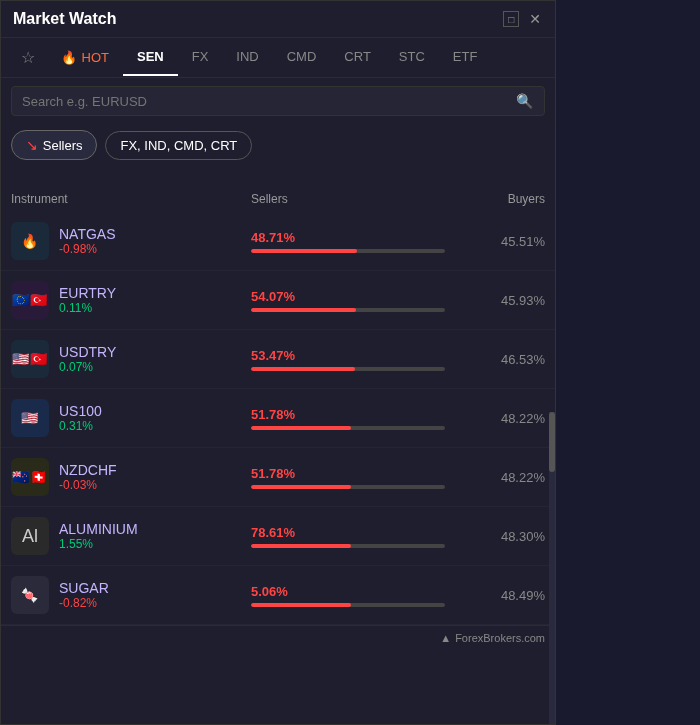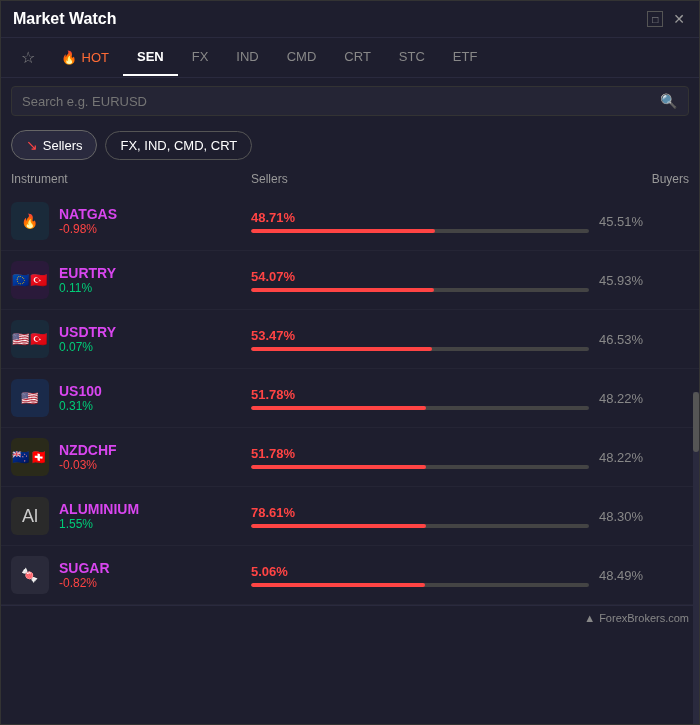--- a/index.html
+++ b/index.html
@@ -6,21 +6,21 @@
     body {
       background: #1a1a2e;
       font-family: Arial, sans-serif;
       width: 700px;
       min-height: 725px;
       color: #fff;
       overflow: hidden;
     }
     .window {
       background: #1e1e2e;
-      width: 700px;
+      width: 556px;
       min-height: 725px;
       border: 1px solid #333;
       display: flex;
       flex-direction: column;
     }
     
     .title-bar {
       background: #1e1e2e;
       display: flex;
       align-items: center;
@@ -117,20 +117,21 @@
       border-color: #666;
     }
     .sellers-icon { color: #ff4444; font-size: 14px; }
     
     .col-headers {
       display: flex;
       align-items: center;
       padding: 6px 10px;
       color: #999;
       font-size: 12px;
+      margin-top: 20px;
     }
     .col-instrument { flex: 0 0 220px; }
     .col-sellers { flex: 1; text-align: left; padding-left: 20px; }
     .col-buyers { flex: 0 0 90px; text-align: right; }
     
     .instrument-row {
       display: flex;
       align-items: center;
       padding: 10px 10px;
       border-bottom: 1px solid #252535;
@@ -146,22 +147,22 @@
       width: 38px; height: 38px;
       border-radius: 6px;
       background: #2a2a3e;
       display: flex; align-items: center; justify-content: center;
       font-size: 10px; color: #ccc;
       overflow: hidden;
       flex-shrink: 0;
     }
     .instrument-name {
       font-size: 14px;
-      font-weight: bold;
-      color: #d946ef;
+      font-weight: normal;
+      color: #c4b5fd;
     }
     .instrument-change-neg { font-size: 12px; color: #ff4444; }
     .instrument-change-pos { font-size: 12px; color: #00cc77; }
     
     .bar-area {
       flex: 1;
       padding-left: 20px;
       padding-right: 10px;
     }
     .sellers-pct {
@@ -178,21 +179,21 @@
       overflow: hidden;
       position: relative;
     }
     .bar-fill {
       height: 100%;
       background: #ff4444;
       border-radius: 2px;
     }
     .buyers-col {
       flex: 0 0 90px;
-      text-align: left;
+      text-align: right;
       color: #888;
       font-size: 13px;
     }
     
     .scrollbar-track {
       width: 6px;
       background: #2a2a3e;
       position: absolute;
       right: 0;
       top: 200px;

